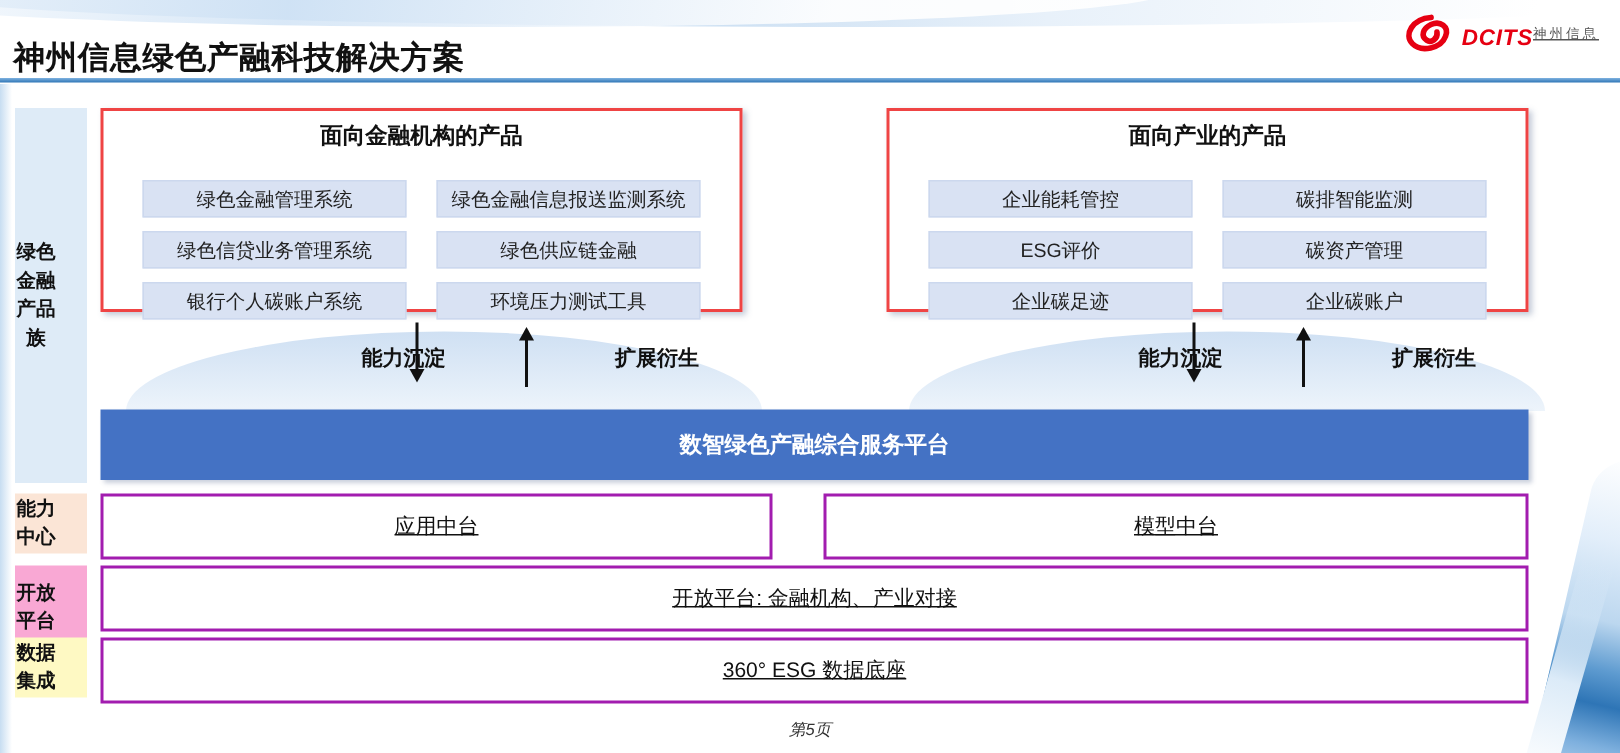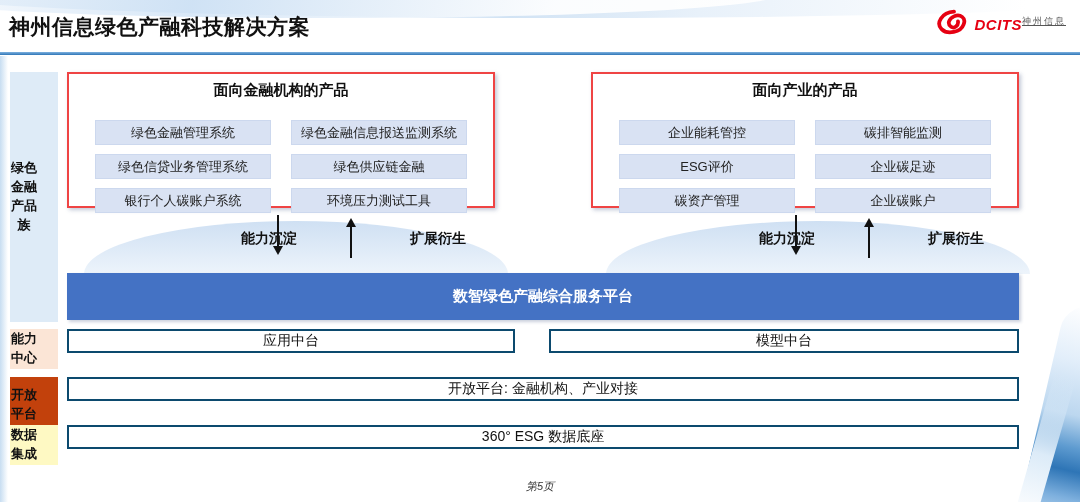--- a/index.html
+++ b/index.html
@@ -16,21 +16,21 @@
     background:linear-gradient(95deg,#6ea7dd 0%,#b9d4ee 30%,#e8f1fa 60%,#ffffff 85%);
   }
   .top-band-2 {
     position:absolute; top:-30px; left:-120px; width:900px; height:48px;
     border-radius:0 0 100% 100%/0 0 100% 100%;
     background:linear-gradient(100deg,#ffffff 0%,#d4e5f6 35%,#ffffff 75%);
     opacity:.9;
   }
   
   .page-title {
-    position:absolute; left:9px; top:13px; font-size:21px; font-weight:bold;
+    position:absolute; left:9px; top:24px; font-size:21px; font-weight:bold;
     color:#111; letter-spacing:.5px;
   }
   .header-line {
     position:absolute; left:0; top:52px; width:100%; height:3px;
     background:linear-gradient(to bottom,#7fb2e0,#2e75b6);
   }
   .logo { position:absolute; right:14px; top:8px; display:flex; align-items:center; gap:4px; }
   .logo-text { display:flex; flex-direction:row; line-height:1.05; }
   .logo-brand { color:#e60012; font-weight:bold; font-style:italic; font-size:15px; letter-spacing:.5px; }
   .logo-company { color:#555; font-size:9px; letter-spacing:2px;text-decoration:underline; }
@@ -40,21 +40,21 @@
     background:linear-gradient(to right,#c7ddf1,rgba(255,255,255,0));
   }
   
   .side-label {
     position:absolute; left:10px; width:48px; display:flex; align-items:center;
     text-align:center; font-weight:bold; font-size:13px; color:#111;
   }
   .side-label span { display:inline-block; width:2.15em; word-break:break-all; line-height:1.45; }
   .side-family { top:72px; height:250px; background:#deebf7; }
   .side-cap    { top:329px; height:40px; background:#fbe5d6; }
-  .side-open   { top:377px; height:56px; background:#c2410c; }
+  .side-open   { top:377px; height:56px; background:#f9a8d4; }
   .side-data   { top:425px; height:40px; background:#fef9c3; }
   
   .group-box {
     position:absolute; top:72px; width:428px; height:136px; background:#fff;
     border:2px solid #ef4444; box-shadow:2px 2px 4px rgba(80,100,140,.35); z-index:2;
   }
   .group-finance { left:67px; }
   .group-industry { left:591px; }
   .group-title { text-align:center; font-size:15px; font-weight:bold; color:#111; padding-top:7px; }
   .group-grid {
@@ -83,22 +83,22 @@
     border:5px solid transparent; border-bottom:9px solid #111;
   }
   
   .platform-bar {
     position:absolute; left:67px; top:273px; width:952px; height:47px; background:#4472c4;
     color:#fff; font-size:15px; font-weight:bold; display:flex; align-items:center;
     justify-content:center; z-index:2; box-shadow:2px 2px 3px rgba(80,100,140,.3);
   }
   
   .white-box {
-    position:absolute; height:24px; background:#fff; border:2px solid #0c4a6e;
-    display:flex; align-items:center; justify-content:center; font-size:14px; color:#111; z-index:2;
+    position:absolute; height:44px; background:#fff; border:2px solid #a21caf;
+    display:flex; align-items:center; justify-content:center; font-size:14px; color:#111; z-index:2;text-decoration:underline;
   }
   .row-app   { left:67px;  top:329px; width:448px; }
   .row-model { left:549px; top:329px; width:470px; }
   .row-open  { left:67px;  top:377px; width:952px; }
   .row-data  { left:67px;  top:425px; width:952px; }
   
   .footer-page {
     position:absolute; left:0; right:0; top:479px; text-align:center;
     font-size:11px; font-style:italic; color:#333;
   }
@@ -166,22 +166,22 @@
       <div class="product-item">环境压力测试工具</div>
     </div>
   </div>
 
   <div class="group-box group-industry">
     <div class="group-title">面向产业的产品</div>
     <div class="group-grid">
       <div class="product-item">企业能耗管控</div>
       <div class="product-item">碳排智能监测</div>
       <div class="product-item">ESG评价</div>
+      <div class="product-item">碳资产管理</div>
       <div class="product-item">企业碳足迹</div>
-      <div class="product-item">碳资产管理</div>
       <div class="product-item">企业碳账户</div>
     </div>
   </div>
 
   <div class="dome dome-left"></div>
   <div class="dome dome-right"></div>
 
   <div class="flow-label" style="left:193px;">能力沉淀</div>
   <div class="v-arrow down" style="left:277px; top:215px;"></div>
   <div class="v-arrow up" style="left:350px; top:222px;"></div>

